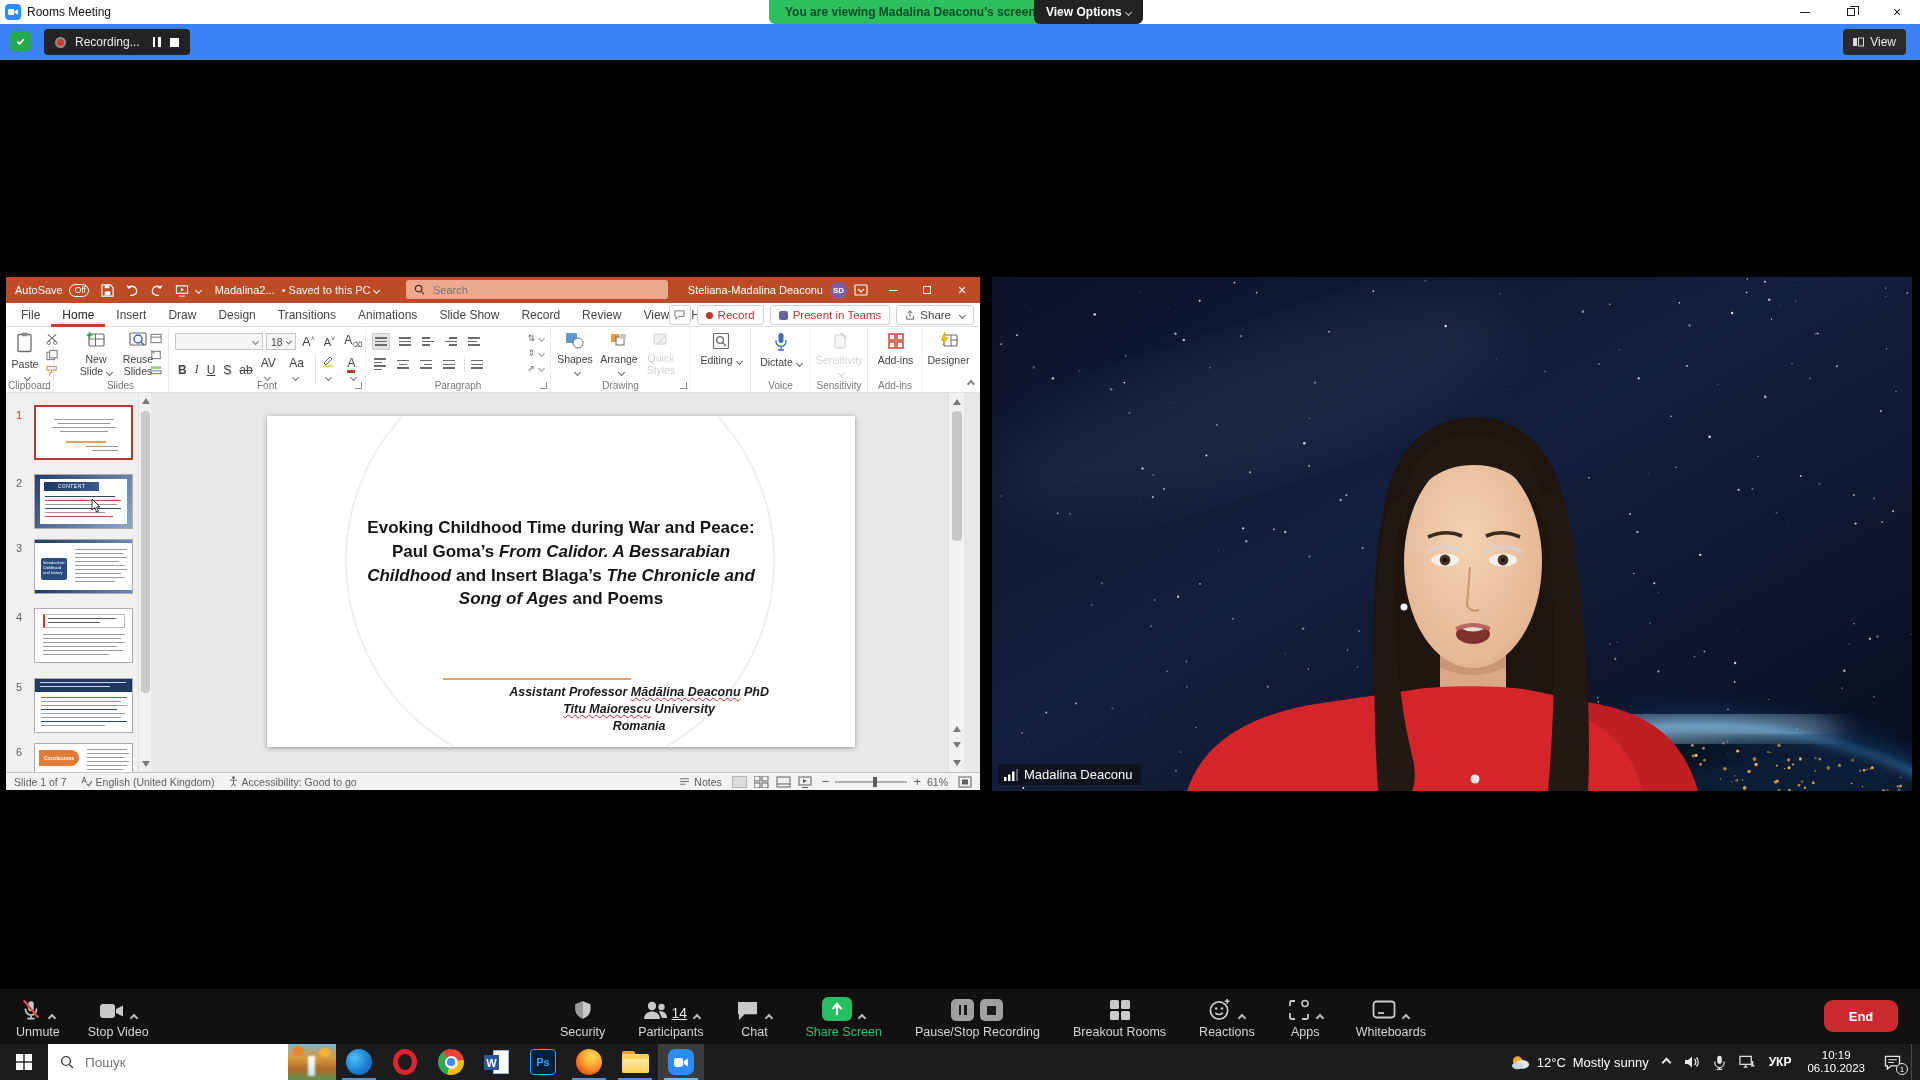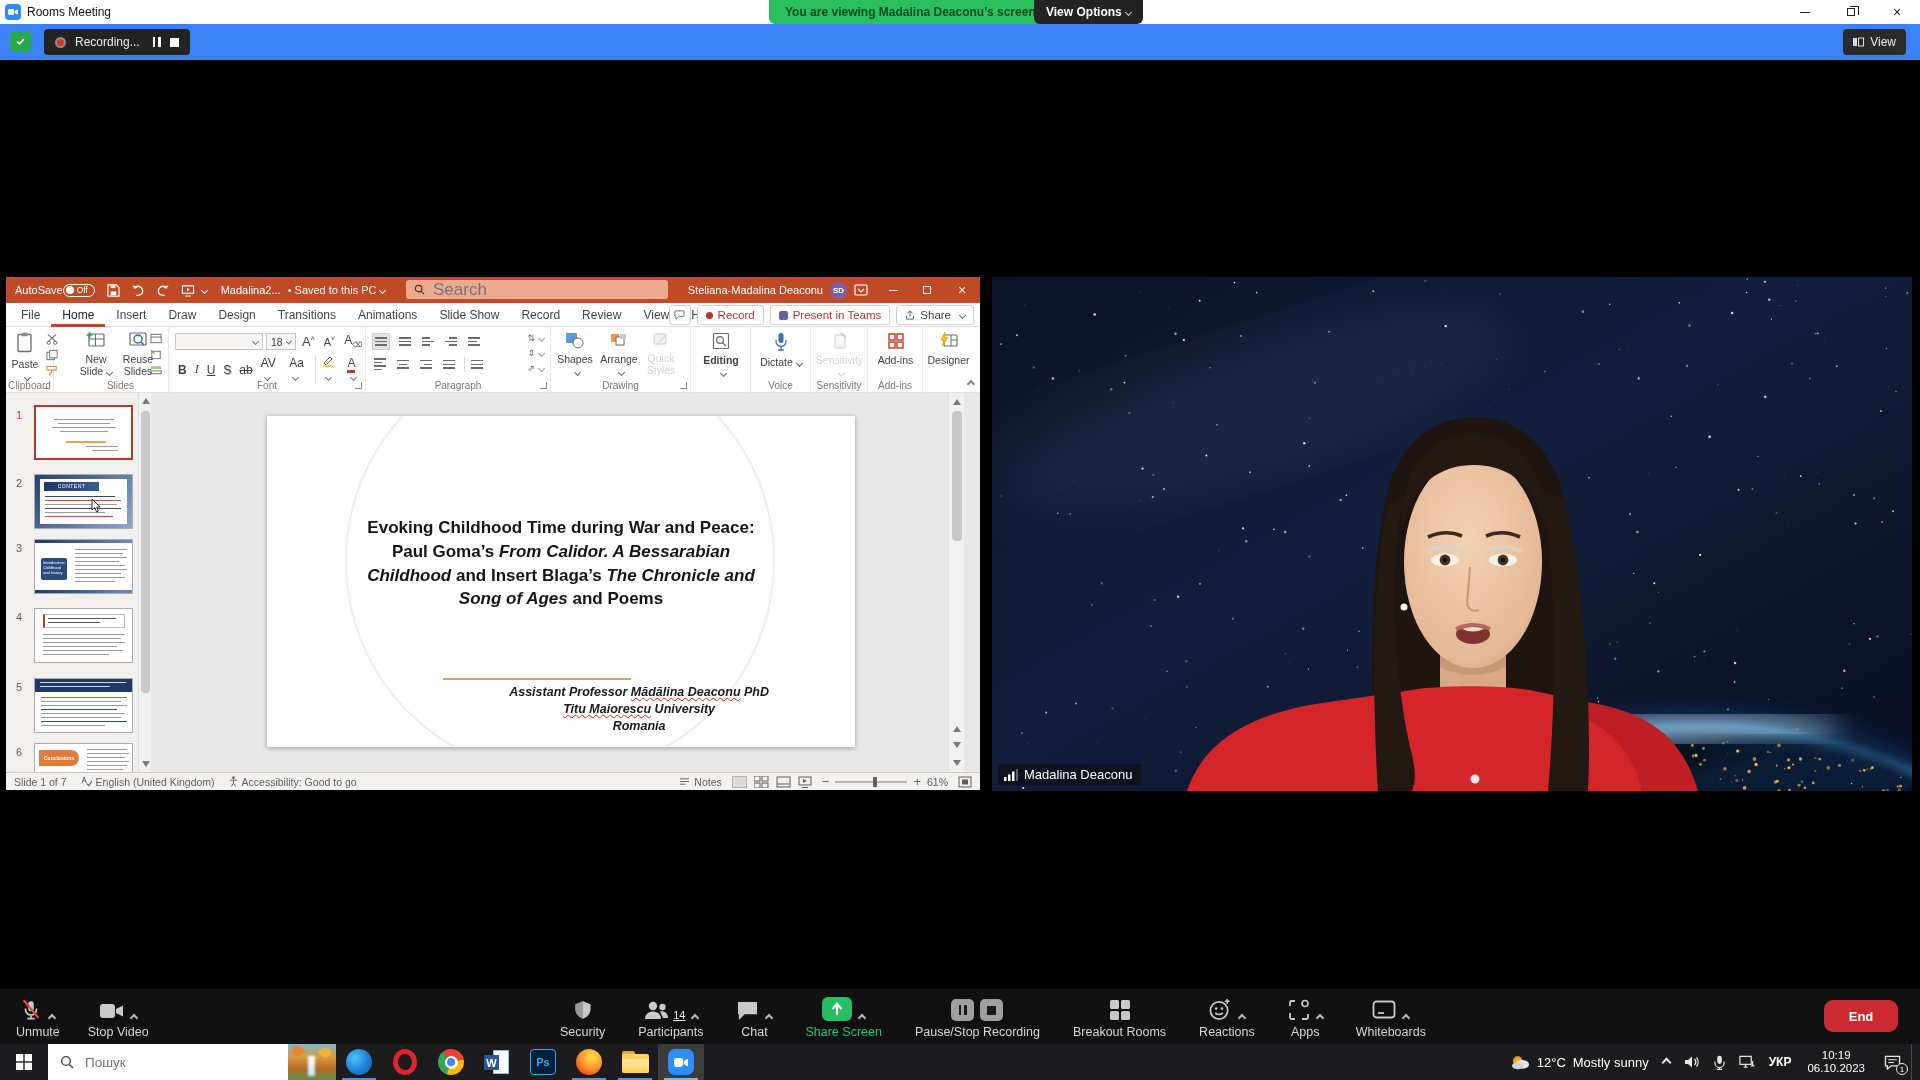--- a/index.html
+++ b/index.html
@@ -119,21 +119,21 @@
           <rect x="5.5" y="1" width="5" height="8" fill="none" stroke="#dcdcdc"></rect>
         </svg>
       <span style="color:#ececec;font-size:12px;">View</span>
     </div>
   </div>
 
   <div id="ppt" class="abs">
 
     <div id="ppt-title" class="abs flex">
       <span style="margin-left:9px;">AutoSave</span>
-      <span class="flex" style="width:32px;height:13px;border:1px solid #fff;border-radius:7px;padding:0 2px;gap:3px;">
+      <span class="flex" style="margin-left:6px;width:20px;height:13px;border:1px solid #fff;border-radius:7px;padding:0 2px;gap:3px;">
         <i style="width:8px;height:8px;border-radius:50%;background:#fff;display:block;"></i>
         <span style="font-size:8.5px;">Off</span>
       </span>
       <span class="flex" style="margin-left:12px;gap:11px;">
         <svg width="13" height="13" viewBox="0 0 14 14">
             <path d="M1 1 h9 l3 3 v9 h-12 z" fill="none" stroke="#fff" stroke-width="1.2"></path>
             <rect x="4" y="8" width="6" height="4" fill="#fff"></rect>
             <rect x="4" y="1.5" width="5" height="3" fill="#fff"></rect>
           </svg>
         <svg width="14" height="13" viewBox="0 0 14 14">
@@ -152,21 +152,21 @@
         <i class="cv" style="color:#fff;margin-left:-4px;"></i>
       </span>
       <span style="margin-left:14px;">Madalina2...</span>
       <span style="margin-left:7px;opacity:.95;">• Saved to this PC</span>
       <i class="cv" style="color:#fff;"></i>
       <div class="abs flex" style="left:400px;top:3px;width:262px;height:19px;background:#ECA98F;border-radius:3px;padding:0 8px;gap:6px;">
         <svg width="11" height="11" viewBox="0 0 12 12">
             <circle cx="5" cy="5" r="3.6" fill="none" stroke="#5B2B15" stroke-width="1.3"></circle>
             <path d="M8 8 L11 11" stroke="#5B2B15" stroke-width="1.3"></path>
           </svg>
-        <input style="background: transparent; border: none; font-size: 17px; color: rgb(74, 34, 18); width: 200px;" placeholder="Search">
+        <input style="background: transparent; border: none; font-size: 11px; color: rgb(74, 34, 18); width: 200px;" placeholder="Search">
       </div>
       <div class="abs flex" style="right:112px;top:0;height:26px;gap:7px;">
         <span style="font-size:11px;">Steliana-Madalina Deaconu</span>
         <span style="width:17px;height:17px;border-radius:50%;background:#7C5FA8;display:flex;align-items:center;justify-content:center;font-size:8px;font-weight:700;">SD</span>
         <svg width="14" height="12" viewBox="0 0 14 12">
             <rect x="1" y="1" width="12" height="10" rx="1" fill="none" stroke="#fff" stroke-width="1.2"></rect>
             <path d="M4 5 L7 8 L10 5" fill="none" stroke="#fff" stroke-width="1.2"></path>
           </svg>
       </div>
       <div class="abs flex" style="right:0;top:0;height:26px;">
@@ -398,21 +398,21 @@
           <svg width="18" height="16" viewBox="0 0 18 16">
               <rect x="2" y="2" width="12" height="10" rx="1" fill="#DDD" stroke="#999"></rect>
               <path d="M4 13 L14 3" stroke="#999"></path>
             </svg>
           <div class="rlbl" style="color:#999;">Quick Styles</div>
         </div>
         <div class="glb">Drawing</div>
         <span class="lau"></span>
       </div>
 
-      <div class="rgrp" style="left:685px;width:60px;font-weight:bold;">
+      <div class="rgrp" style="left:685px;width:60px;">
         <div class="abs" style="left:8px;top:5px;width:44px;text-align:center;">
           <svg width="18" height="18" viewBox="0 0 18 18">
               <rect x="1.5" y="1.5" width="15" height="15" rx="1" fill="none" stroke="#6b6b6b" stroke-width="1.2"></rect>
               <circle cx="8" cy="8" r="3.4" fill="none" stroke="#6b6b6b" stroke-width="1.3"></circle>
               <path d="M10.5 10.5 L14 14" stroke="#6b6b6b" stroke-width="1.3"></path>
             </svg>
           <div class="rlbl"><span>Editing</span><i class="cv" style="color:#666"></i></div>
         </div>
       </div>
 
@@ -1106,21 +1106,21 @@
         <div class="zlb">Security</div>
       </div>
       <div class="zitem">
         <div class="zrow">
           <svg width="26" height="21" viewBox="0 0 26 21">
               <circle cx="10" cy="6" r="4.2" fill="#C9C9C9"></circle>
               <path d="M2 19 c0-5 4-7.5 8-7.5 s8 2.5 8 7.5 Z" fill="#C9C9C9"></path>
               <circle cx="19.5" cy="7" r="3.2" fill="#C9C9C9"></circle>
               <path d="M17 11.5 c4-1 8 1.5 8 6.5 h-5" fill="#C9C9C9"></path>
             </svg>
-          <span style="color:#E8E8E8;font-size:11px;margin-left:-3px;text-decoration:underline;">14</span>
+          <span style="color:#E8E8E8;font-size:14px;margin-left:-3px;text-decoration:underline;">14</span>
           <i class="cvu"></i>
         </div>
         <div class="zlb">Participants</div>
       </div>
       <div class="zitem">
         <div class="zrow">
           <svg width="23" height="21" viewBox="0 0 24 22">
               <path d="M2 2 h20 v13 H9 l-6 6 v-6 H2 Z" fill="#C9C9C9"></path>
             </svg>
           <i class="cvu"></i>

